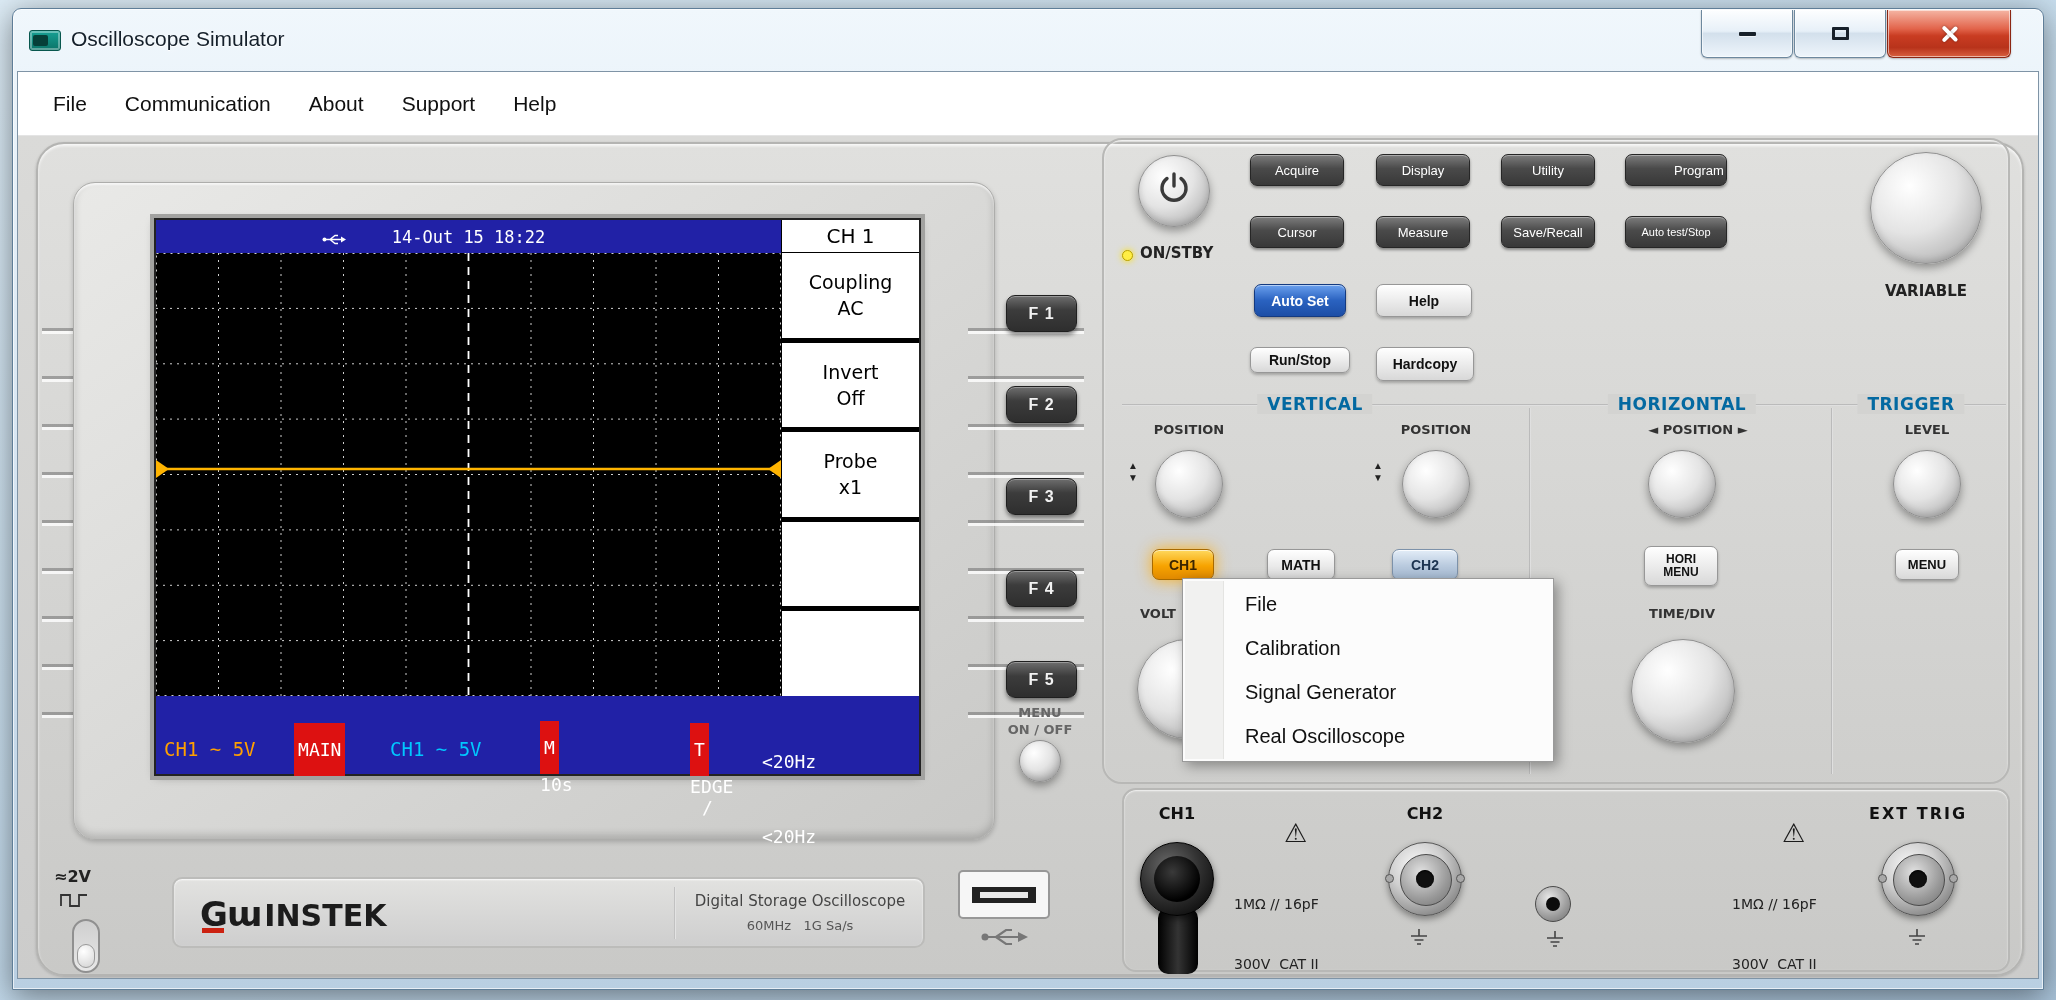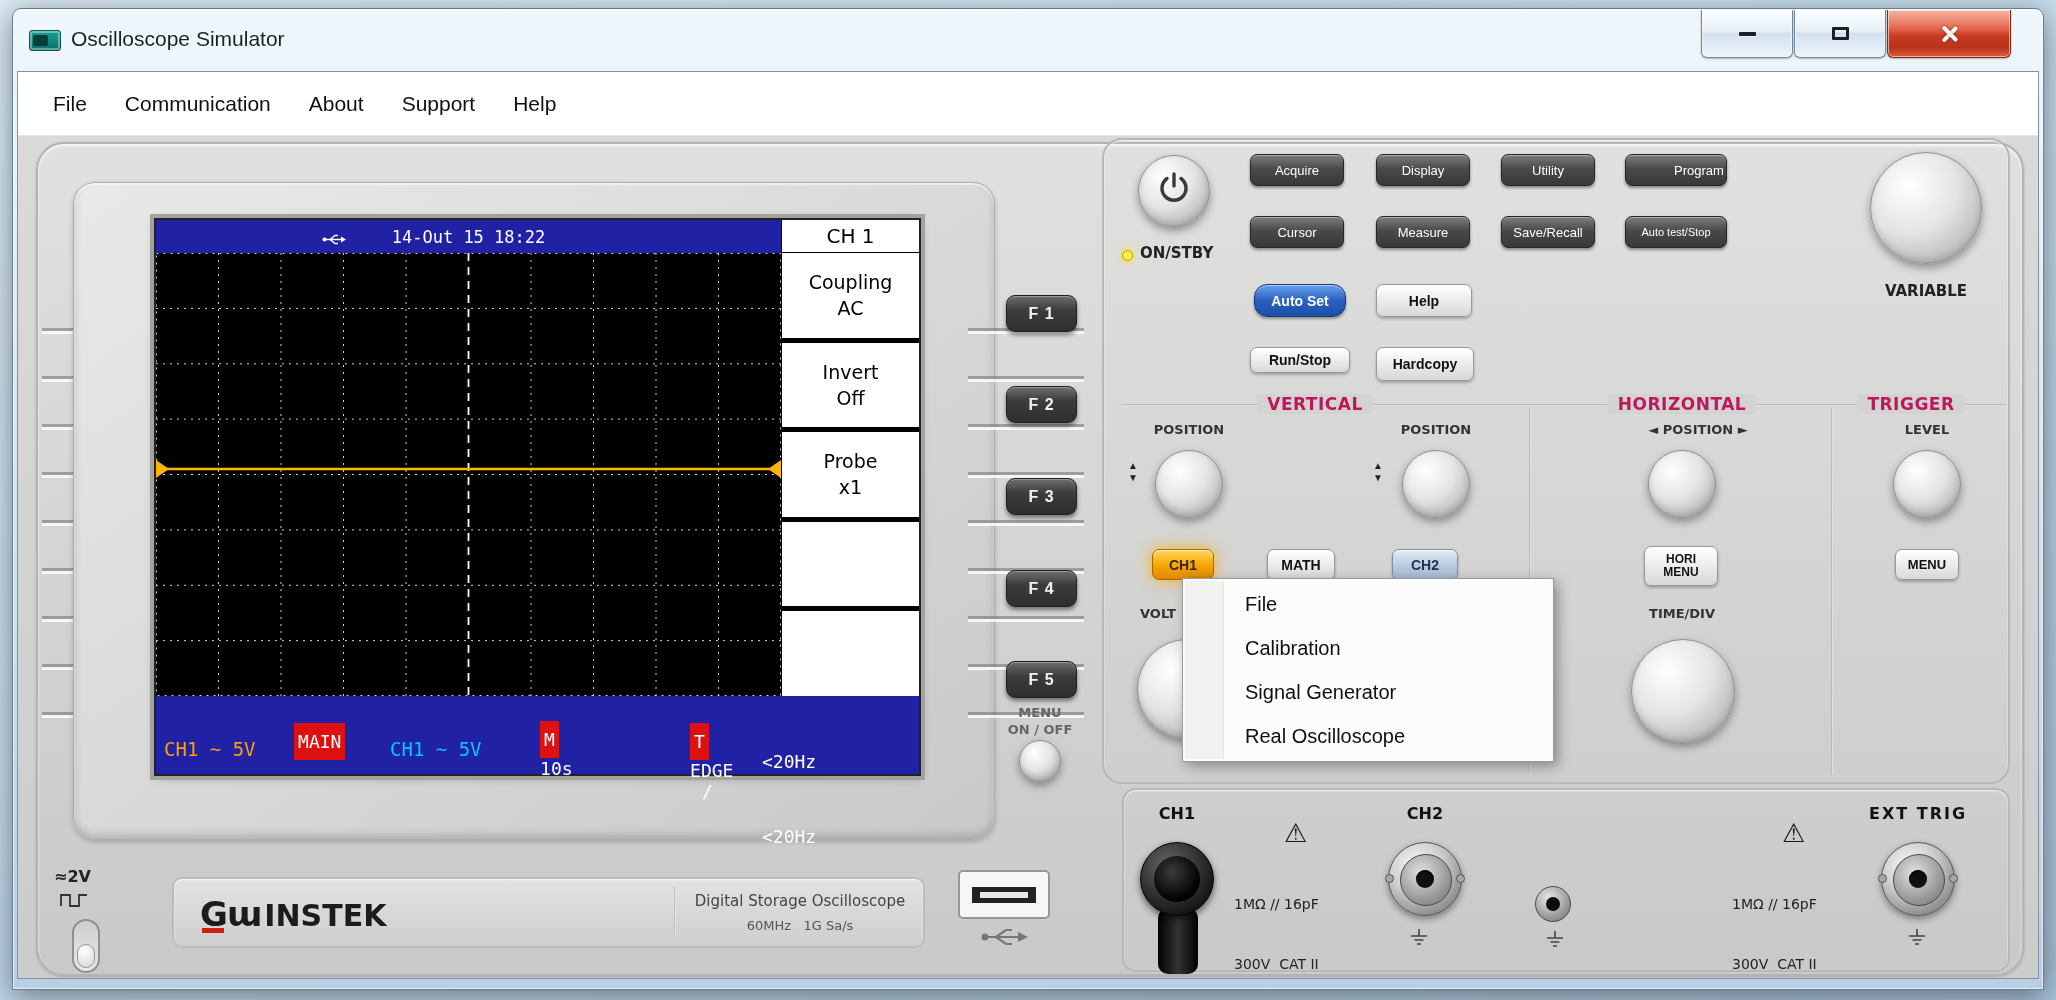--- a/index.html
+++ b/index.html
@@ -69,40 +69,40 @@
               font:20px "DejaVu Sans",sans-serif; color:#000; }
   .grid-wrap { position:absolute; left:0; top:33px; width:625px; height:443px; }
   .menu-col { position:absolute; left:625px; top:33px; width:138px; height:443px; background:#fff;
               border-left:1px solid #000; display:flex; flex-direction:column; }
   .menu-cell { flex:1; border-bottom:5px solid #000000; display:flex; flex-direction:column;
                align-items:center; justify-content:center;
                font:19px/26px "DejaVu Sans",sans-serif; color:#000; }
   .menu-cell:last-child { border-bottom:none; }
   .lcd-footer { position:absolute; left:0; top:476px; width:763px; height:78px; background:#2121a6;
                 font-family:"DejaVu Sans Mono",monospace; color:#fff; }
-  .badge { display:inline-block; background:#dd1111; color:#fff; padding:8px 4px; font-size:18px; }
+  .badge { display:inline-block; background:#dd1111; color:#fff; padding:16px 4px; font-size:18px; }
   .stat { position:absolute; font-size:18px; white-space:pre; }
 
   
   .f-btn { position:absolute; left:988px; width:71px; height:37px; border-radius:9px;
            background:linear-gradient(#6e6e6e,#3c3c3c 40%,#2e2e2e); border:1px solid #1f1f1f;
            color:#f2f2f2; font:bold 16px "Liberation Sans",sans-serif; letter-spacing:1px;
            display:flex; align-items:center; justify-content:center;
            box-shadow:inset 0 1px 0 rgba(255,255,255,.3), 0 3px 4px rgba(0,0,0,.45); }
   .dark-btn { position:absolute; height:32px; border-radius:7px;
            background:linear-gradient(#7d7d7d,#4a4a4a 45%,#383838); border:1px solid #262626;
            color:#fff; font:13px "Liberation Sans",sans-serif;
            display:flex; align-items:center; justify-content:center; text-align:center;
            box-shadow:inset 0 1px 0 rgba(255,255,255,.35), 0 2px 3px rgba(0,0,0,.4); }
   .light-btn { position:absolute; border-radius:7px;
            background:linear-gradient(#ffffff,#ececec 50%,#d8d8d8); border:1px solid #979797;
            color:#111; font:bold 14px "Liberation Sans",sans-serif;
            display:flex; align-items:center; justify-content:center; text-align:center;
            box-shadow:inset 0 1px 0 rgba(255,255,255,.9), 0 2px 3px rgba(0,0,0,.25); }
-  .blue-btn { position:absolute; border-radius:13px;
+  .blue-btn { position:absolute; border-radius:7px;
            background:linear-gradient(#6aa0ee,#2a62c0 50%,#1c4ea6); border:1px solid #143a80;
            color:#fff; font:bold 14px "Liberation Sans",sans-serif;
            display:flex; align-items:center; justify-content:center;
            box-shadow:inset 0 1px 0 rgba(255,255,255,.5), 0 2px 3px rgba(0,0,0,.35); }
   .ch1-btn { position:absolute; border-radius:7px;
            background:linear-gradient(#ffd95e,#f7a300 55%,#e08900); border:1px solid #a86a00;
            color:#3c2600; font:bold 14px "Liberation Sans",sans-serif;
            display:flex; align-items:center; justify-content:center;
            box-shadow:0 0 16px rgba(255,170,0,.85), inset 0 1px 0 rgba(255,255,255,.6); }
   .ch2-btn { position:absolute; border-radius:7px;
@@ -110,21 +110,21 @@
            color:#1c3350; font:bold 14px "Liberation Sans",sans-serif;
            display:flex; align-items:center; justify-content:center;
            box-shadow:inset 0 1px 0 rgba(255,255,255,.8), 0 2px 3px rgba(0,0,0,.25); }
   .knob { position:absolute; border-radius:50%;
            background:radial-gradient(circle at 35% 30%, #ffffff, #e4e4e4 45%, #b8b8b8 80%, #9e9e9e);
            border:1px solid #8f8f8f;
            box-shadow:0 4px 8px rgba(0,0,0,.35), inset 0 -3px 6px rgba(0,0,0,.15); }
   .plabel { position:absolute; font:bold 13px "DejaVu Sans",sans-serif; color:#333;
            transform:translateX(-50%); white-space:nowrap; }
   .sec-title { position:absolute; top:258px; transform:translateX(-50%); background:#d3d3d1;
-           padding:0 10px; font:bold 17px "DejaVu Sans",sans-serif; color:#be185d; letter-spacing:.5px; }
+           padding:0 10px; font:bold 17px "DejaVu Sans",sans-serif; color:#0369a1; letter-spacing:.5px; }
   .groove-h { position:absolute; height:2px; background:linear-gradient(#a8a8a8,#f2f2f2); }
   .groove-v { position:absolute; width:2px; background:linear-gradient(90deg,#a8a8a8,#f2f2f2); }
   .arrows { position:absolute; font-size:10px; line-height:12px; color:#222; text-align:center; }
   .outline-box { position:absolute; border:2px solid #b8b8b6; border-radius:14px;
            box-shadow:inset 0 1px 2px rgba(255,255,255,.8); }
 
   
   .bnc { position:absolute; width:74px; height:74px; border-radius:50%;
          background:radial-gradient(circle at 38% 32%, #fafafa, #cfcfcf 40%, #8f8f8f 75%, #6d6d6d);
          border:1px solid #555; box-shadow:0 3px 7px rgba(0,0,0,.4); }

